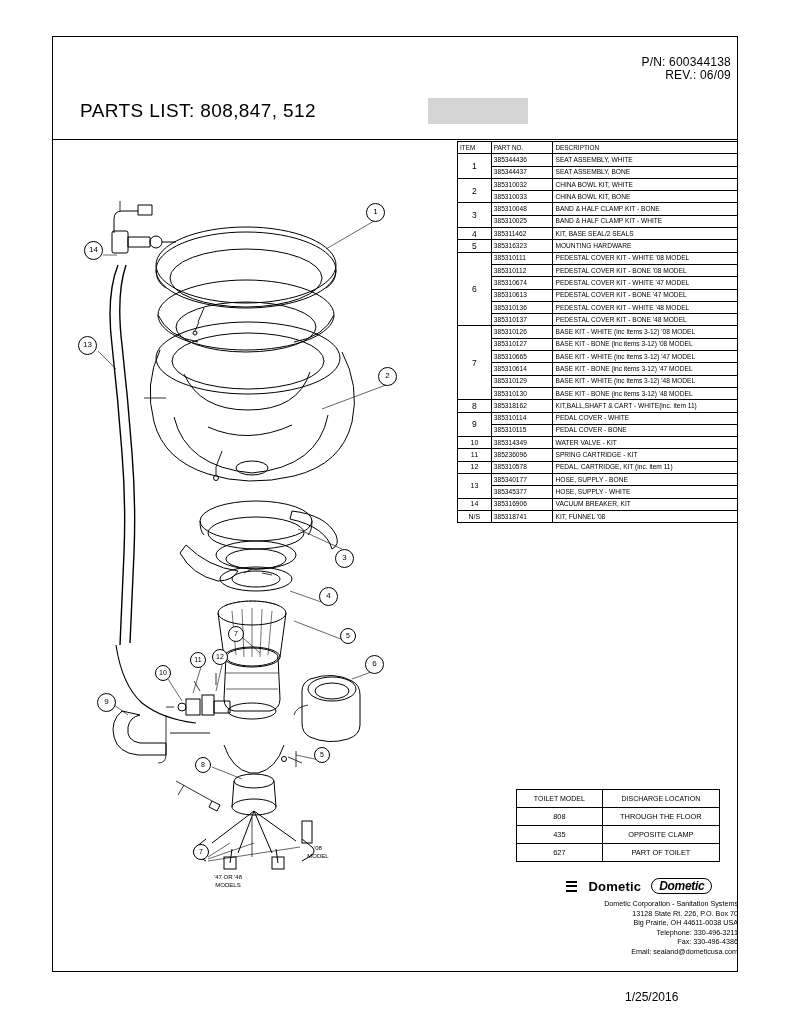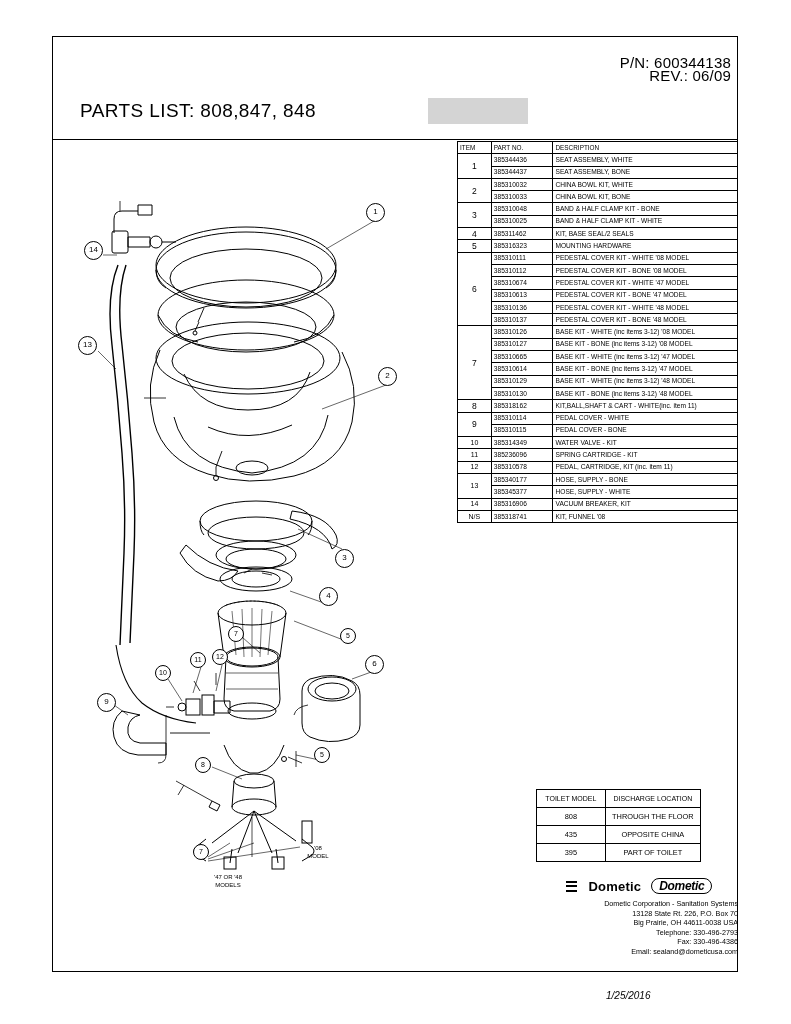--- a/index.html
+++ b/index.html
@@ -24,21 +24,21 @@
     position: absolute;
     left: 52px; top: 36px;
     width: 686px; height: 936px;
     border: 1px solid #000;
     box-sizing: border-box;
   }
   .pn-block {
     position: absolute;
     right: 60px; top: 56px;
     text-align: right;
-    font-size: 15px;
+    font-size: 12px;
     line-height: 13px;
     letter-spacing: 0.2px;
   }
   .title-row {
     position: absolute;
     left: 80px; top: 100px;
     font-size: 19px;
     letter-spacing: 0.4px;
   }
   .title-gray {
@@ -79,22 +79,22 @@
   }
   .col-item { width: 34px; text-align: center; }
   .col-part { width: 62px; text-align: left; padding-left: 4px; }
   .col-desc { width: 185px; text-align: left; padding-left: 3px; }
   .item-cell { text-align: center; font-size: 8.5px; }
   .item-cell.small { font-size: 7px; }
 
   
   .discharge-table {
     position: absolute;
-    left: 536px; top: 789px;
-    width: 165px;
+    left: 516px; top: 789px;
+    width: 204px;
     border-collapse: collapse;
     font-size: 7.4px;
     border-radius: 8px;
   }
   .discharge-table td, .discharge-table th {
     border: 0.7px solid #000;
     height: 18px;
     box-sizing: border-box;
     text-align: center;
     font-weight: normal;
@@ -148,23 +148,22 @@
     line-height: 9.6px;
     text-align: right;
   }
   .footer-left {
     position: absolute;
     left: 355px; top: 1044px;
     font-size: 12px;
   }
   .footer-right {
     position: absolute;
-    left: 606px; top: 990px;
-    font-size: 10px;
-    font-style: italic;
+    left: 625px; top: 990px;
+    font-size: 12px;
   }
 
   
   .illus {
     position: absolute;
     left: 56px; top: 145px;
     width: 400px; height: 760px;
   }
   .callout {
     position: absolute;
@@ -196,21 +195,21 @@
 <div class="page">
 
   <div class="sheet-border"></div>
 
   <div class="pn-block">
     <div>P/N:  600344138</div>
     <div>REV.:  06/09</div>
   </div>
 
   <div class="title-gray"></div>
-  <div class="title-row">PARTS LIST: 808,847, 848</div>
+  <div class="title-row">PARTS LIST: 808,847, 512</div>
   <div class="title-rule"></div>
 
   <table class="parts-table">
     <thead>
       <tr>
         <th class="col-item">ITEM</th>
         <th class="col-part">PART NO.</th>
         <th class="col-desc">DESCRIPTION</th>
       </tr>
     </thead>
@@ -375,42 +374,42 @@
         <th class="dt-col2">DISCHARGE LOCATION</th>
       </tr>
     </thead>
     <tbody>
       <tr>
         <td>808</td>
         <td>THROUGH THE FLOOR</td>
       </tr>
       <tr>
         <td>435</td>
-        <td>OPPOSITE CHINA</td>
-      </tr>
-      <tr>
-        <td>395</td>
+        <td>OPPOSITE CLAMP</td>
+      </tr>
+      <tr>
+        <td>627</td>
         <td>PART OF TOILET</td>
       </tr>
     </tbody>
   </table>
 
   <div class="brand">
     <div class="brand-row">
       <span class="brand-dometic">
         <span class="brand-mark"></span>
         <span>Dometic</span>
       </span>
       <span class="brand-sealand">Dometic</span>
     </div>
     <div class="brand-addr">
       <div>Dometic Corporation - Sanitation Systems</div>
       <div>13128 State Rt. 226, P.O. Box 70</div>
       <div>Big Prairie, OH 44611-0038 USA</div>
-      <div>Telephone: 330-496-2793</div>
+      <div>Telephone: 330-496-3211</div>
       <div>Fax: 330-496-4386</div>
       <div>Email: sealand@dometicusa.com</div>
     </div>
   </div>
 
   <div class="footer-left">Page 71</div>
   <div class="footer-right">1/25/2016</div>
 
   <div class="illus">
     <svg width="400" height="760" viewBox="0 0 400 760">

